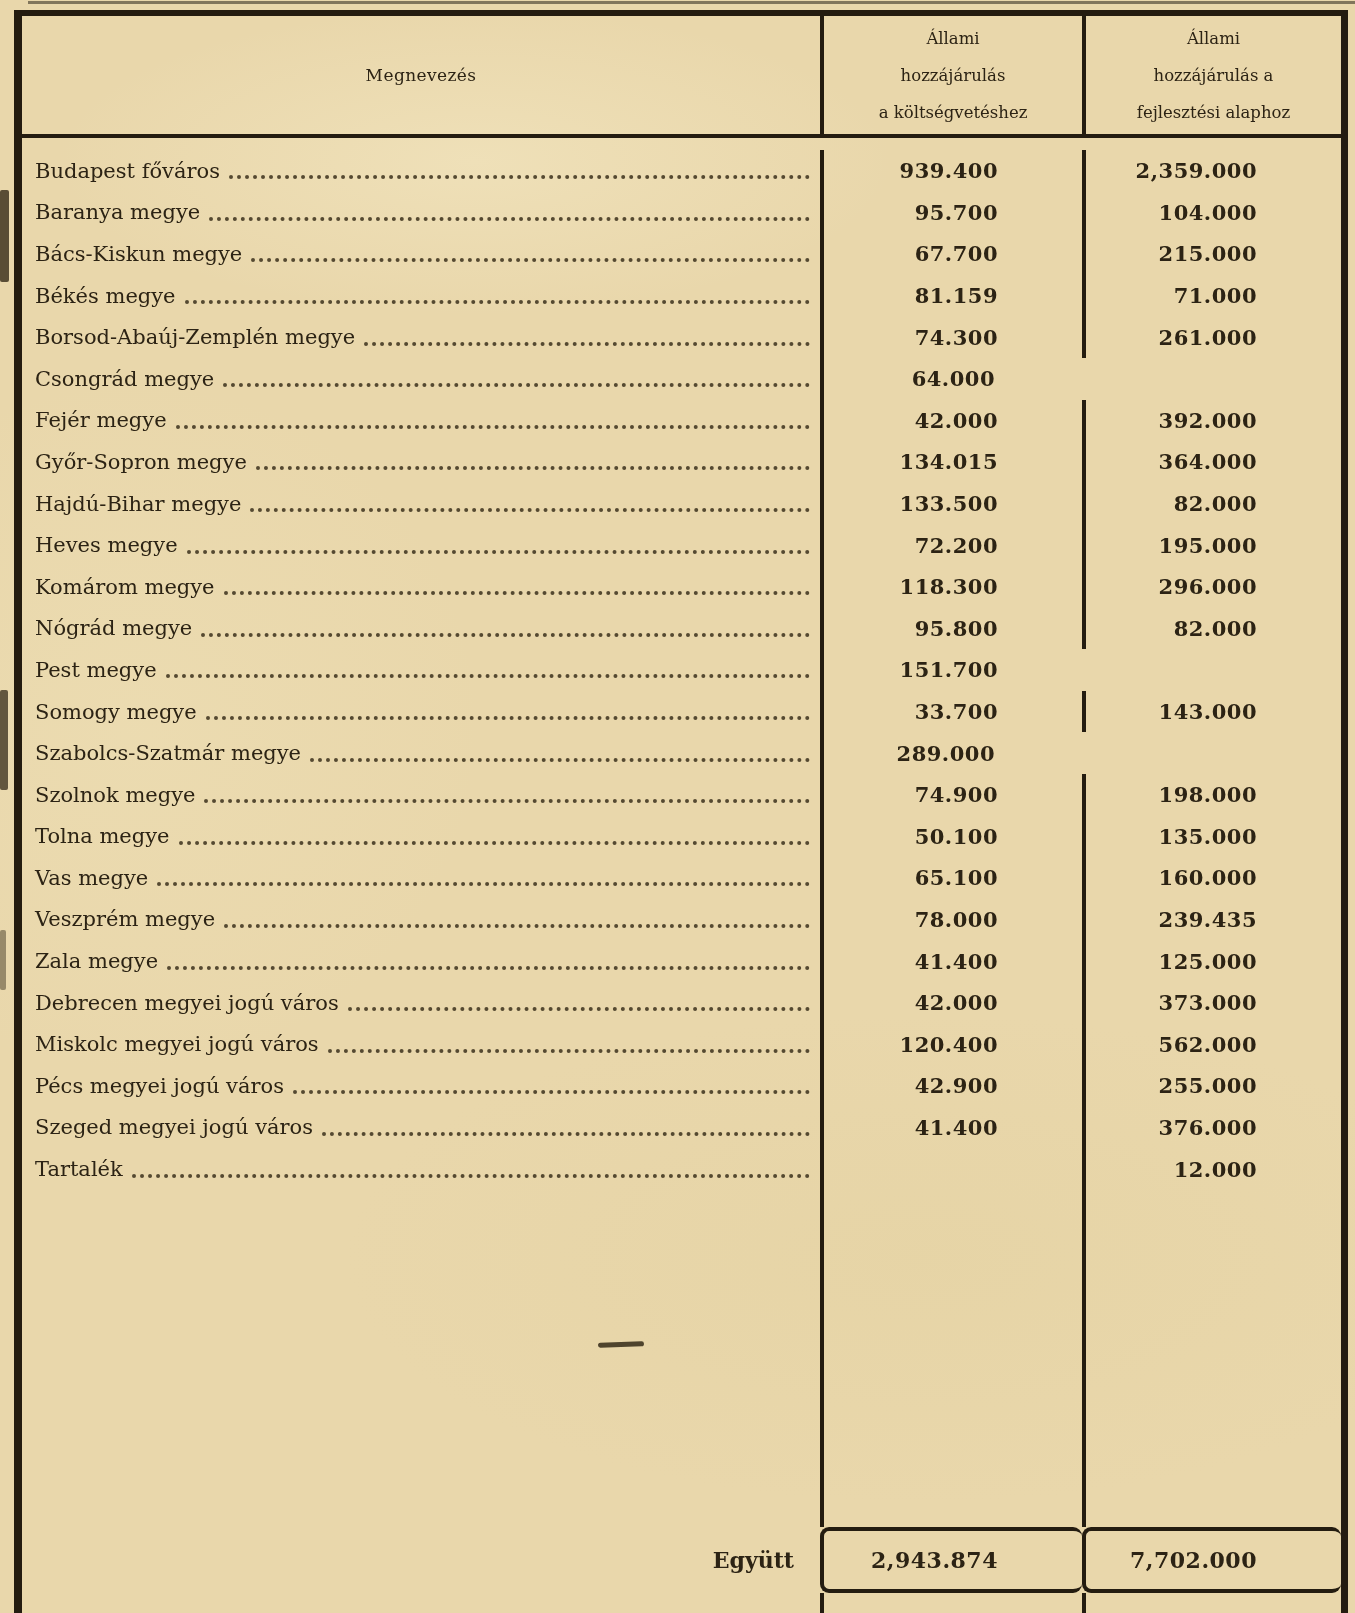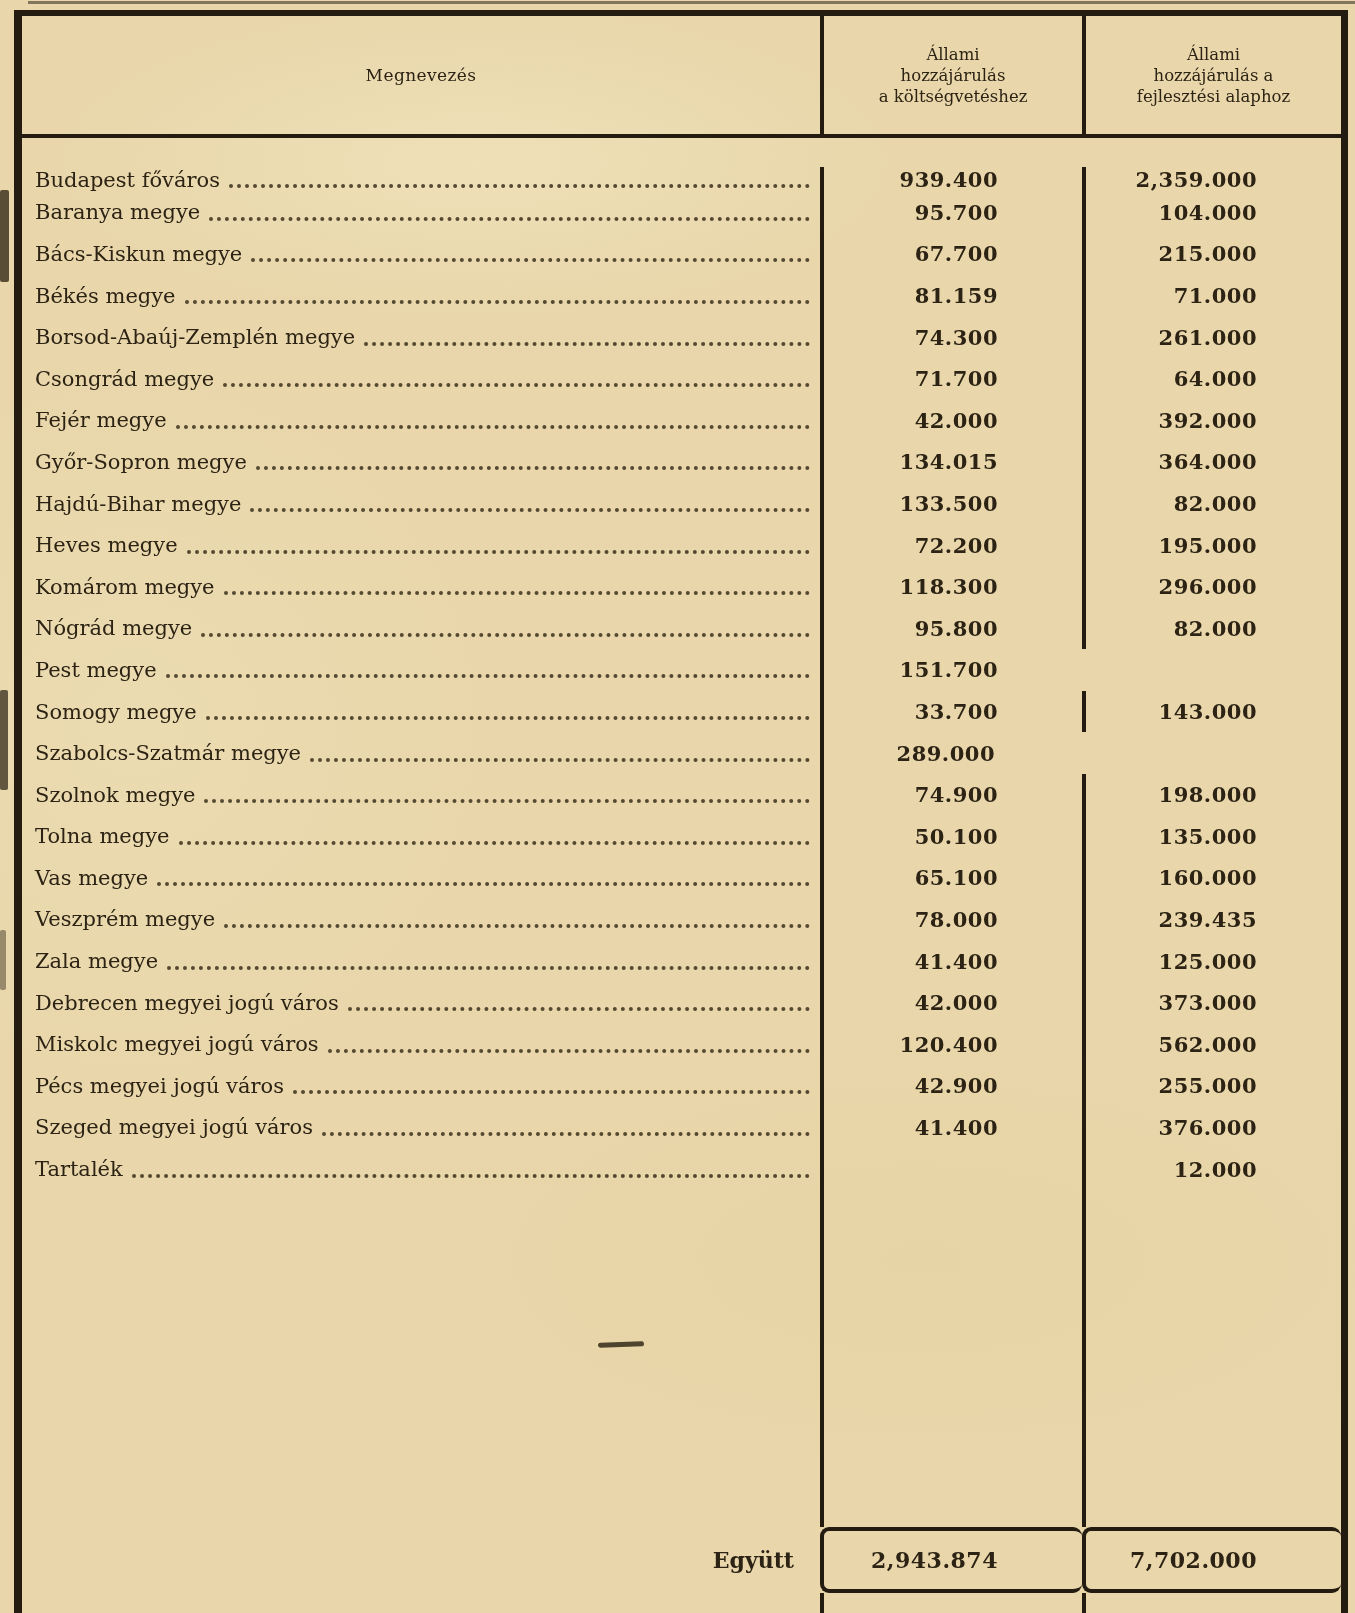--- a/index.html
+++ b/index.html
@@ -31,27 +31,27 @@
   .band { display:flex; }
   .band > div { box-sizing:border-box; display:flex; align-items:center; }
   .col1 { flex:0 0 798px; }
   .col2 { flex:0 0 262px; border-left:4px solid #241c10; }
   .col3 { flex:0 0 259px; border-left:4px solid #241c10; }
 
   
   .thead { height:118px; border-bottom:4px solid #241c10; }
   .thead .col1 { justify-content:center; font-size:17px; letter-spacing:.4px; }
   .hstack { display:flex; flex-direction:column; align-items:center; justify-content:center;
-            width:100%; text-align:center; font-size:16.5px; line-height:21px; }
+            width:100%; text-align:center; font-size:16.5px; line-height:21px;gap:16px; }
 
   
   .tbody { display:flex; flex-direction:column; flex:1 1 auto; padding-top:0; }
   .trow { display:flex; height:41.6px; flex:0 0 41.6px; }
   .trow > div { box-sizing:border-box; display:flex; align-items:center; }
-  .trow:first-child { margin-top:12px;align-items:flex-end; }
+  .trow:first-child { margin-top:12px; }
   .filler { flex:1 1 auto; height:auto; }
   .c-name { padding-left:13px; font-size:21px; }
   .lbl { white-space:nowrap; }
   .dots { flex:1 1 auto; height:0; border-bottom:4px dotted #453a24; margin:13px 10px 0 9px; align-self:center; opacity:.9; }
   .c-num { justify-content:flex-end; padding-right:84px; font-size:21px; font-weight:bold; letter-spacing:.5px; }
 
   
   .ttl { height:66px; }
   .ttl .col1 { justify-content:flex-end; padding-right:26px; font-weight:bold; font-size:22px; }
   .ttl .col2, .ttl .col3 { border-top:4px solid #241c10; border-bottom:4px solid #241c10;
@@ -131,21 +131,20 @@
             <span class="dots"></span>
           </div>
         <div class="col2 c-num">74.300</div>
         <div class="col3 c-num">261.000</div>
       </div>
       <div class="trow">
         <div class="col1 c-name">
             <span class="lbl">Csongrád megye</span>
             <span class="dots"></span>
           </div>
-        <div class="col2 c-num">71.700</div>
         <div class="col3 c-num">64.000</div>
       </div>
       <div class="trow">
         <div class="col1 c-name">
             <span class="lbl">Fejér megye</span>
             <span class="dots"></span>
           </div>
         <div class="col2 c-num">42.000</div>
         <div class="col3 c-num">392.000</div>
       </div>

